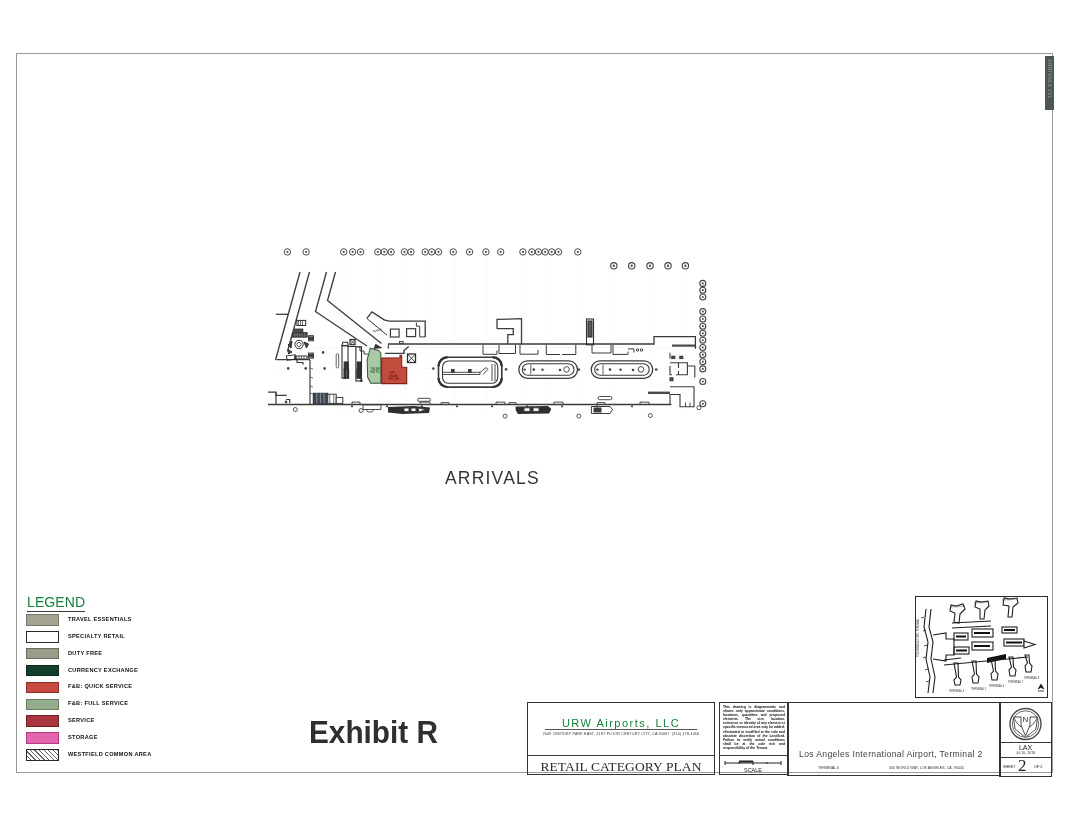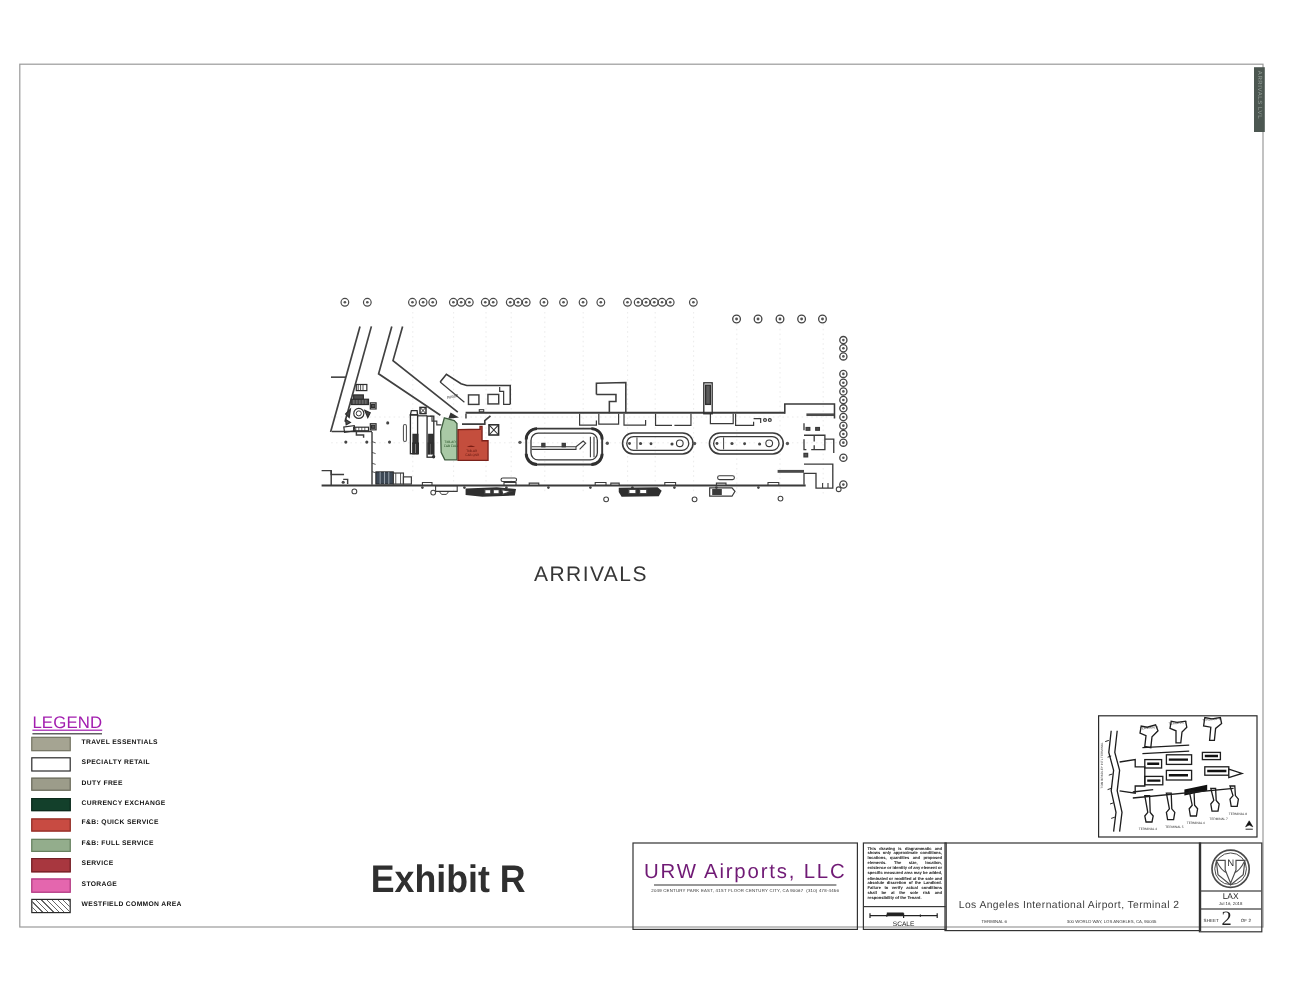--- a/index.html
+++ b/index.html
@@ -374,21 +374,21 @@
       <circle cx="698.9" cy="407.7" r="2" fill="none" stroke="#444" stroke-width="0.9"></circle>
     </g>
   </g>
 </svg>
 </div>
 
 <div class="abs" style="left:445px;top:468px;width:200px;font-family:Liberation Sans, sans-serif;font-size:17.5px;letter-spacing:1.2px;color:#363636;">ARRIVALS</div>
 
 <div class="abs" style="left:0;top:0;width:0;height:0;">
 
-  <div class="abs" style="left:27px;top:594px;font-size:14px;color:#a21caf;letter-spacing:0.1px;white-space:nowrap;border-bottom:1.2px solid #3a3a3a;padding:0 0 0.5px 0;text-decoration:underline;">LEGEND</div>
+  <div class="abs" style="left:27px;top:594px;font-size:14px;color:#15803d;letter-spacing:0.1px;white-space:nowrap;border-bottom:1.2px solid #3a3a3a;padding:0 0 0.5px 0;">LEGEND</div>
 
   <div class="abs" style="left:26px;top:614.2px;width:31px;height:9.6px;background:#a5a492;border:0.8px solid #787868;"></div>
   <div class="abs" style="left:68px;top:616px;font-size:5.6px;color:#111;letter-spacing:0.3px;white-space:nowrap;font-weight:bold;">TRAVEL ESSENTIALS</div>
 
   <div class="abs" style="left:26px;top:631px;width:31px;height:9.6px;background:#fff;border:0.9px solid #2a2a2a;"></div>
   <div class="abs" style="left:68px;top:632.8px;font-size:5.6px;color:#111;letter-spacing:0.3px;white-space:nowrap;font-weight:bold;">SPECIALTY RETAIL</div>
 
   <div class="abs" style="left:26px;top:647.9px;width:31px;height:9.6px;background:#9c9c8a;border:0.8px solid #6d6d5e;"></div>
   <div class="abs" style="left:68px;top:649.7px;font-size:5.6px;color:#111;letter-spacing:0.3px;white-space:nowrap;font-weight:bold;">DUTY FREE</div>
 
@@ -407,24 +407,25 @@
   <div class="abs" style="left:26px;top:732.2px;width:31px;height:9.6px;background:#e466ae;border:0.8px solid #b03d82;"></div>
   <div class="abs" style="left:68px;top:734px;font-size:5.6px;color:#111;letter-spacing:0.3px;white-space:nowrap;font-weight:bold;">STORAGE</div>
 
   <div class="abs" style="left:26px;top:749px;width:31px;height:9.6px;border:0.9px solid #2a2a2a;background:repeating-linear-gradient(45deg,#fff 0,#fff 2.4px,#666 2.4px,#666 3.2px);"></div>
   <div class="abs" style="left:68px;top:750.8px;font-size:5.6px;color:#111;letter-spacing:0.3px;white-space:nowrap;font-weight:bold;">WESTFIELD COMMON AREA</div>
 </div>
 
 <div class="abs" style="left:309px;top:714px;font-size:32px;font-weight:bold;color:#2f2f2f;letter-spacing:0px;transform:scaleX(0.93);transform-origin:0 0;">Exhibit R</div>
 
 <div class="abs" style="left:527px;top:702px;width:186px;height:71px;border:1.2px solid #333;">
-  <div style="text-align:center;margin-top:14px;font-size:17px;letter-spacing:1.5px;color:#701a75;">URW Airports, LLC</div>
+  <div style="text-align:center;margin-top:14px;font-size:11px;letter-spacing:1.5px;color:#15803d;">URW Airports, LLC</div>
   <div style="margin:0 auto;width:152px;border-bottom:1px solid #555;"></div>
   <div style="text-align:center;font-size:3.6px;color:#333;margin-top:1.5px;letter-spacing:0.2px;">2049 CENTURY PARK EAST, 41ST FLOOR CENTURY CITY, CA 90067&nbsp;&nbsp;(310) 478-4456</div>
 
+  <div style="position:absolute;left:0;right:0;top:52px;border-top:1px solid #3a3a3a;text-align:center;font-family:'Liberation Serif',serif;font-size:13.5px;color:#2b2b2b;padding-top:2.5px;letter-spacing:0.1px;white-space:nowrap;">RETAIL CATEGORY PLAN</div>
 </div>
 
 <div class="abs" style="left:719px;top:702px;width:68px;height:71px;border:1.2px solid #333;">
   <div style="padding:2px 3px;font-size:3.4px;line-height:4.1px;color:#111;font-weight:bold;text-align:justify;">This drawing is diagrammatic and shows only approximate conditions, locations, quantities and proposed elements. The size, location, existence or identity of any element or specific measured area may be added, eliminated or modified at the sole and absolute discretion of the Landlord. Failure to verify actual conditions shall be at the sole risk and responsibility of the Tenant.</div>
 
   <div style="position:absolute;left:0;right:0;top:52px;border-top:1px solid #3a3a3a;">
     <svg width="66" height="18" viewBox="0 0 66 18">
       <path d="M5,7 L61,7" stroke="#222" stroke-width="1"></path>
       <path d="M5,5 L5,9 M19,6 L19,8 M33,5 L33,9 M47,6 L47,8 M61,5 L61,9" stroke="#222" stroke-width="1"></path>
       <path d="M19,5.5 L33,5.5" stroke="#222" stroke-width="2"></path>

